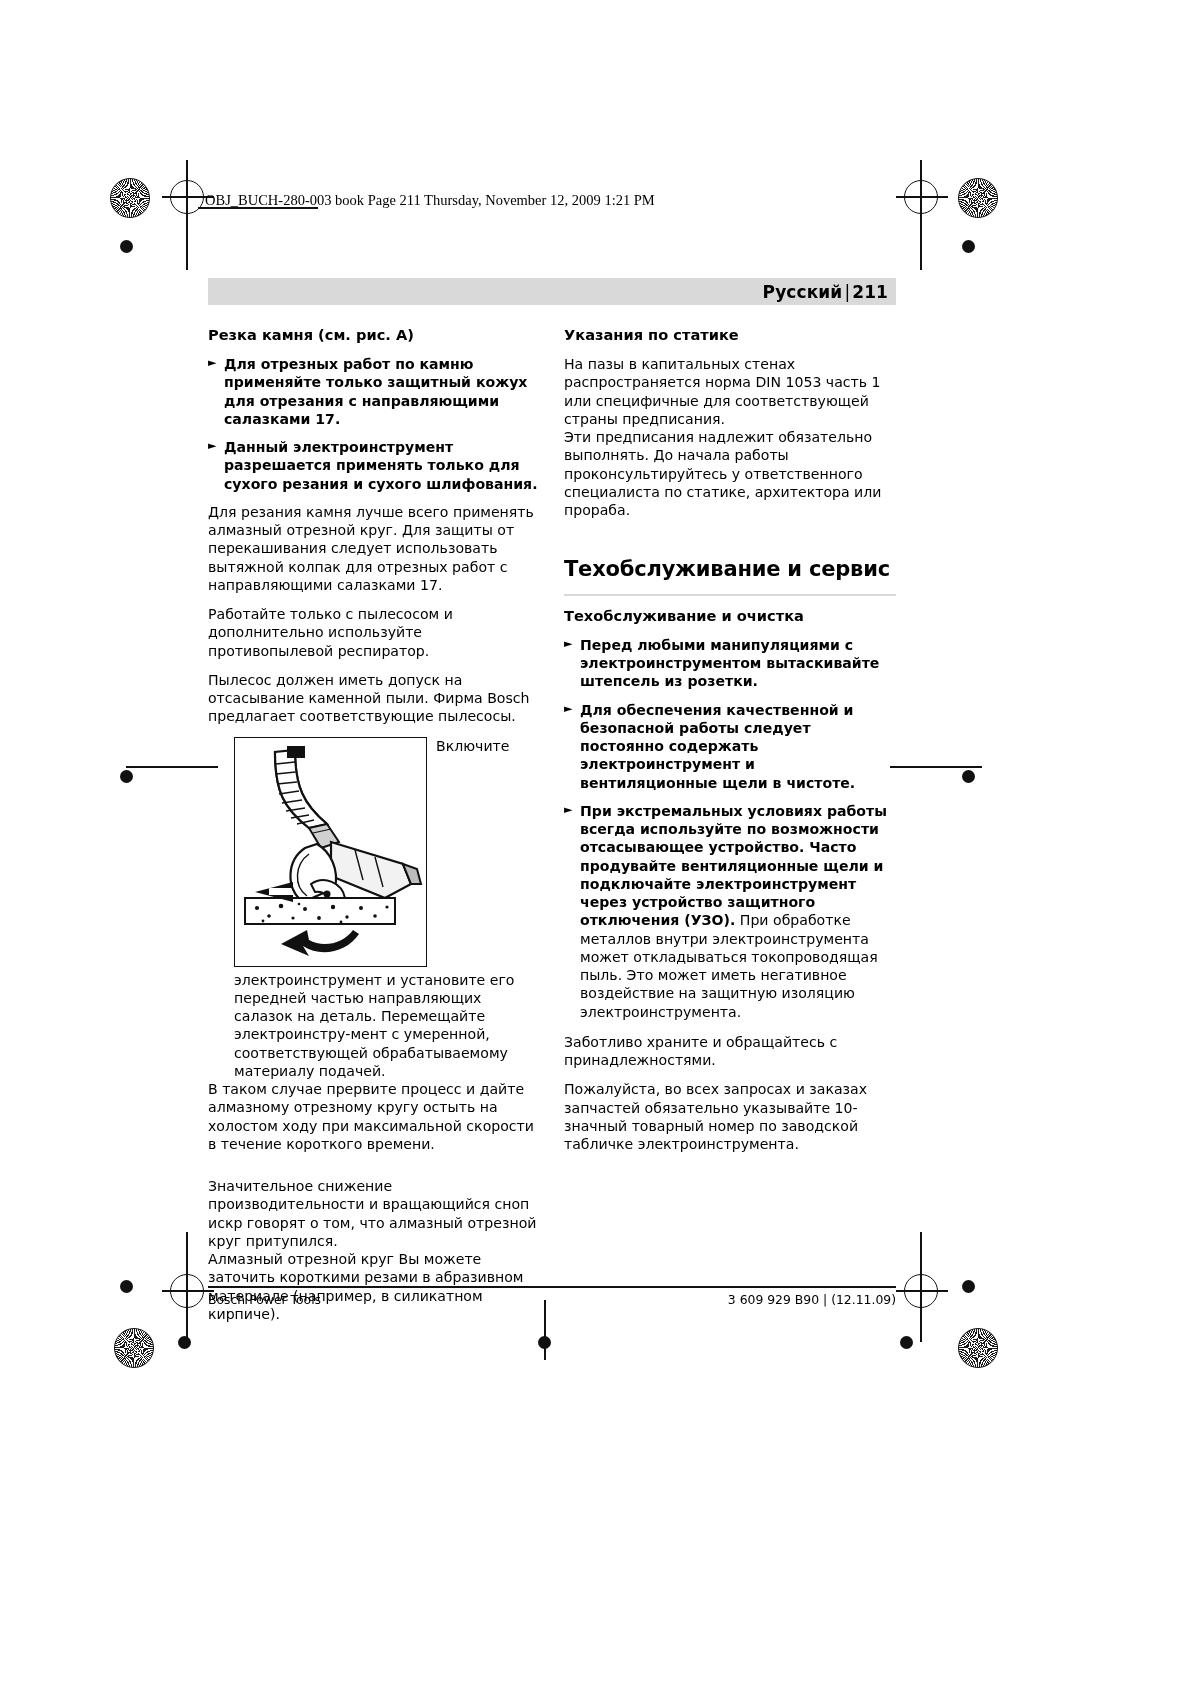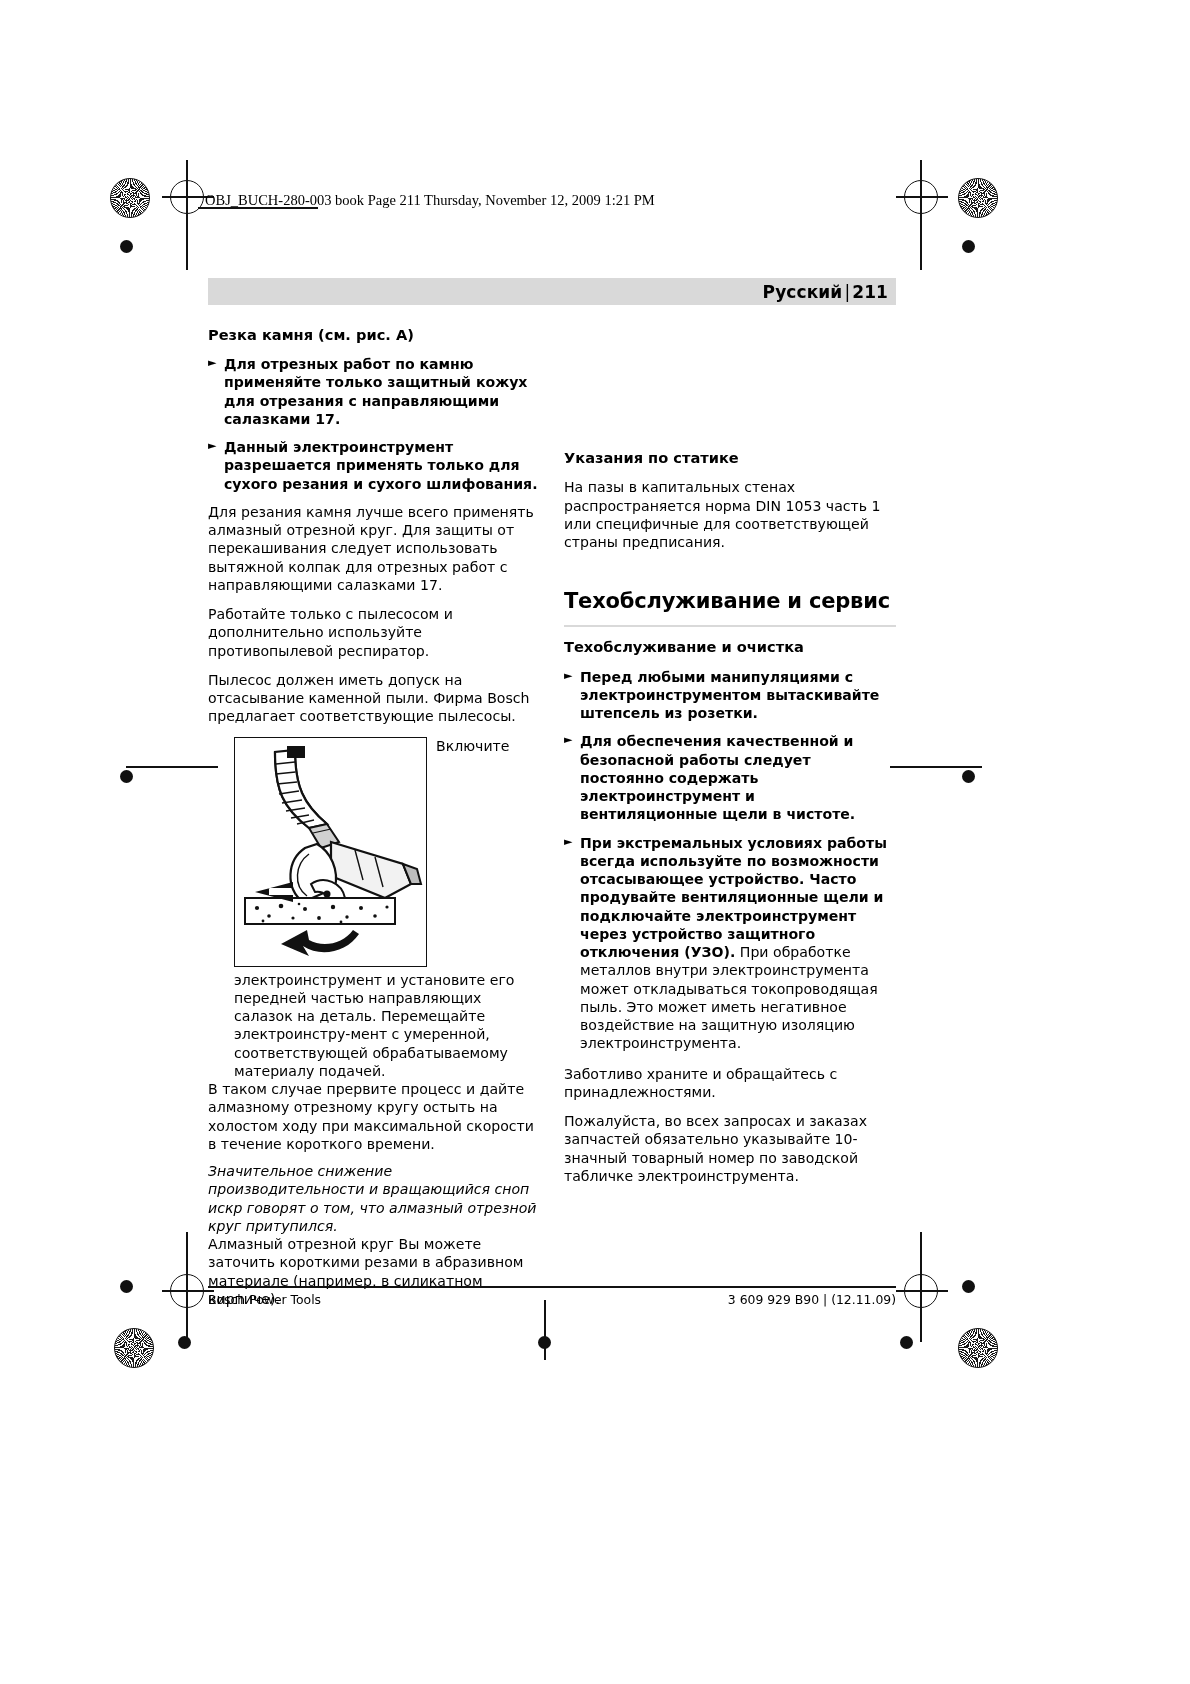--- a/index.html
+++ b/index.html
@@ -78,21 +78,20 @@
   .head-bar-text .sep { font-weight: normal; padding: 0 2px; }
 
   
   .cols {
     position: absolute;
     left: 0;
     top: 48px;
     width: 688px;
     display: flex;
     gap: 24px;
-    align-items: center;
   }
   .col { width: 332px; }
 
   h3.sec-title {
     font-size: 14.6px;
     font-weight: bold;
     margin: 0 0 11px 0;
     line-height: 1.25;
   }
   h2.big-title {
@@ -321,30 +320,31 @@
 
             <g>
               <path d="M124 196 C112 214, 86 220, 68 208 L74 218 L46 206 L72 192 L74 202 C88 210, 108 206, 118 192 Z" fill="#111"></path>
             </g>
           </svg>
         </div>
         <div class="fig-caption">Включите электроинструмент и установите его передней частью направляющих салазок на деталь. Перемещайте электроинстру-мент с умеренной, соответствующей обрабатываемому материалу подачей.</div>
       </div>
 
       <p class="body tight">В таком случае прервите процесс и дайте алмазному отрезному кругу остыть на холостом ходу при максимальной скорости в течение короткого времени.</p>
-      <p class="body tight" style="margin-top:9px;font-style:italic;">Значительное снижение производительности и вращающийся сноп искр говорят о том, что алмазный отрезной круг притупился.</p>
+      <p class="body tight" style="margin-top:24px;">Значительное снижение производительности и вращающийся сноп искр говорят о том, что алмазный отрезной круг притупился.</p>
       <p class="body">Алмазный отрезной круг Вы можете заточить короткими резами в абразивном материале (например, в силикатном кирпиче).</p>
 
     </div>
 
     <div class="col">
 
       <h3 class="sec-title">Указания по статике</h3>
 
       <p class="body tight">На пазы в капитальных стенах распространяется норма DIN 1053 часть 1 или специфичные для соответствующей страны предписания.</p>
+      <p class="body">Эти предписания надлежит обязательно выполнять. До начала работы проконсультируйтесь у ответственного специалиста по статике, архитектора или прораба.</p>
 
       <h2 class="big-title" style="margin-top:38px;">Техобслуживание и сервис</h2>
       <div class="rule"></div>
 
       <h3 class="sec-title">Техобслуживание и очистка</h3>
 
       <div class="bullet">
         <span class="tri">►</span>
         <span class="btxt">Перед любыми манипуляциями с электроинструментом вытаскивайте штепсель из розетки.</span>
       </div>

